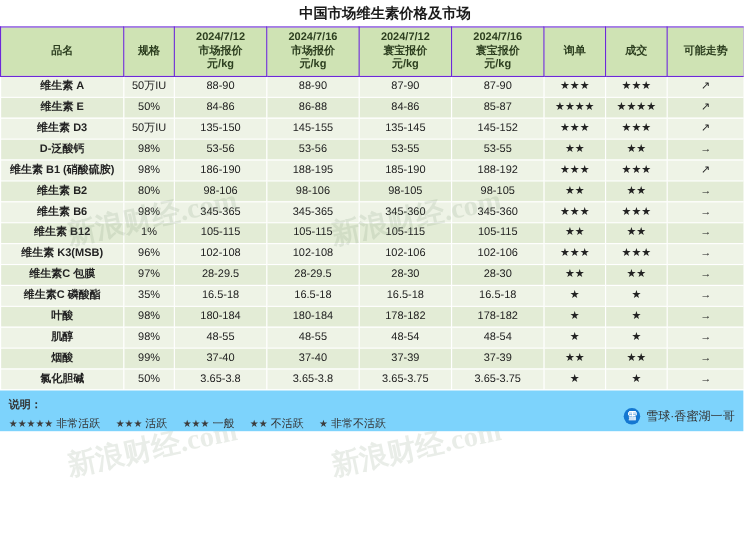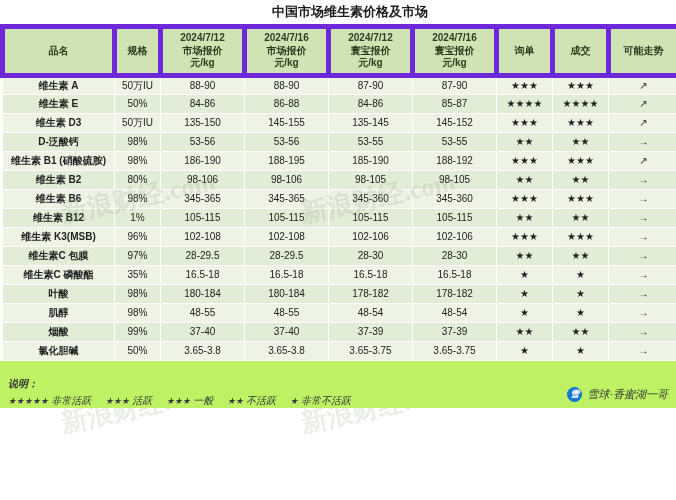--- a/index.html
+++ b/index.html
@@ -34,21 +34,21 @@
     width: 676px;
     table-layout: fixed;
   }
   table.price th {
     background: #cfe3b4;
     color: #2c3e1f;
     font-weight: bold;
     font-size: 10px;
     text-align: center;
     vertical-align: middle;
-    border: 5px solid #6d28d9;
+    border: 1px solid #6d28d9;
     padding: 3px 1px;
     line-height: 1.25;
   }
   table.price td {
     border: 1px solid #ffffff;
     text-align: center;
     vertical-align: middle;
     font-size: 10px;
     height: 19px;
     padding: 1px 2px;
@@ -79,25 +79,24 @@
     transform: rotate(-12deg);
     pointer-events: none;
     white-space: nowrap;
   }
   .wm1 { left: 60px;  top: 180px; }
   .wm2 { left: 300px; top: 180px; }
   .wm3 { left: 60px;  top: 390px; }
   .wm4 { left: 300px; top: 390px; }
   .footer {
     position: relative;
-    padding: 16px 8px 0 8px;
+    padding: 6px 8px 0 8px;
     font-size: 10px;
     color: #333;
-    background: #bef264;
-    font-style: italic;
+    background: #7dd3fc;
   }
   .footer .legend-title { font-weight: bold; margin-bottom: 3px; }
   .legend-row { display: flex; gap: 14px; align-items: center; flex-wrap: wrap; }
   .legend-item { white-space: nowrap; }
   .legend-item .st { color: #3b3b3b; font-size: 9px; }
   .brand {
     position: absolute;
     right: 8px;
     bottom: 6px;
     display: flex;

